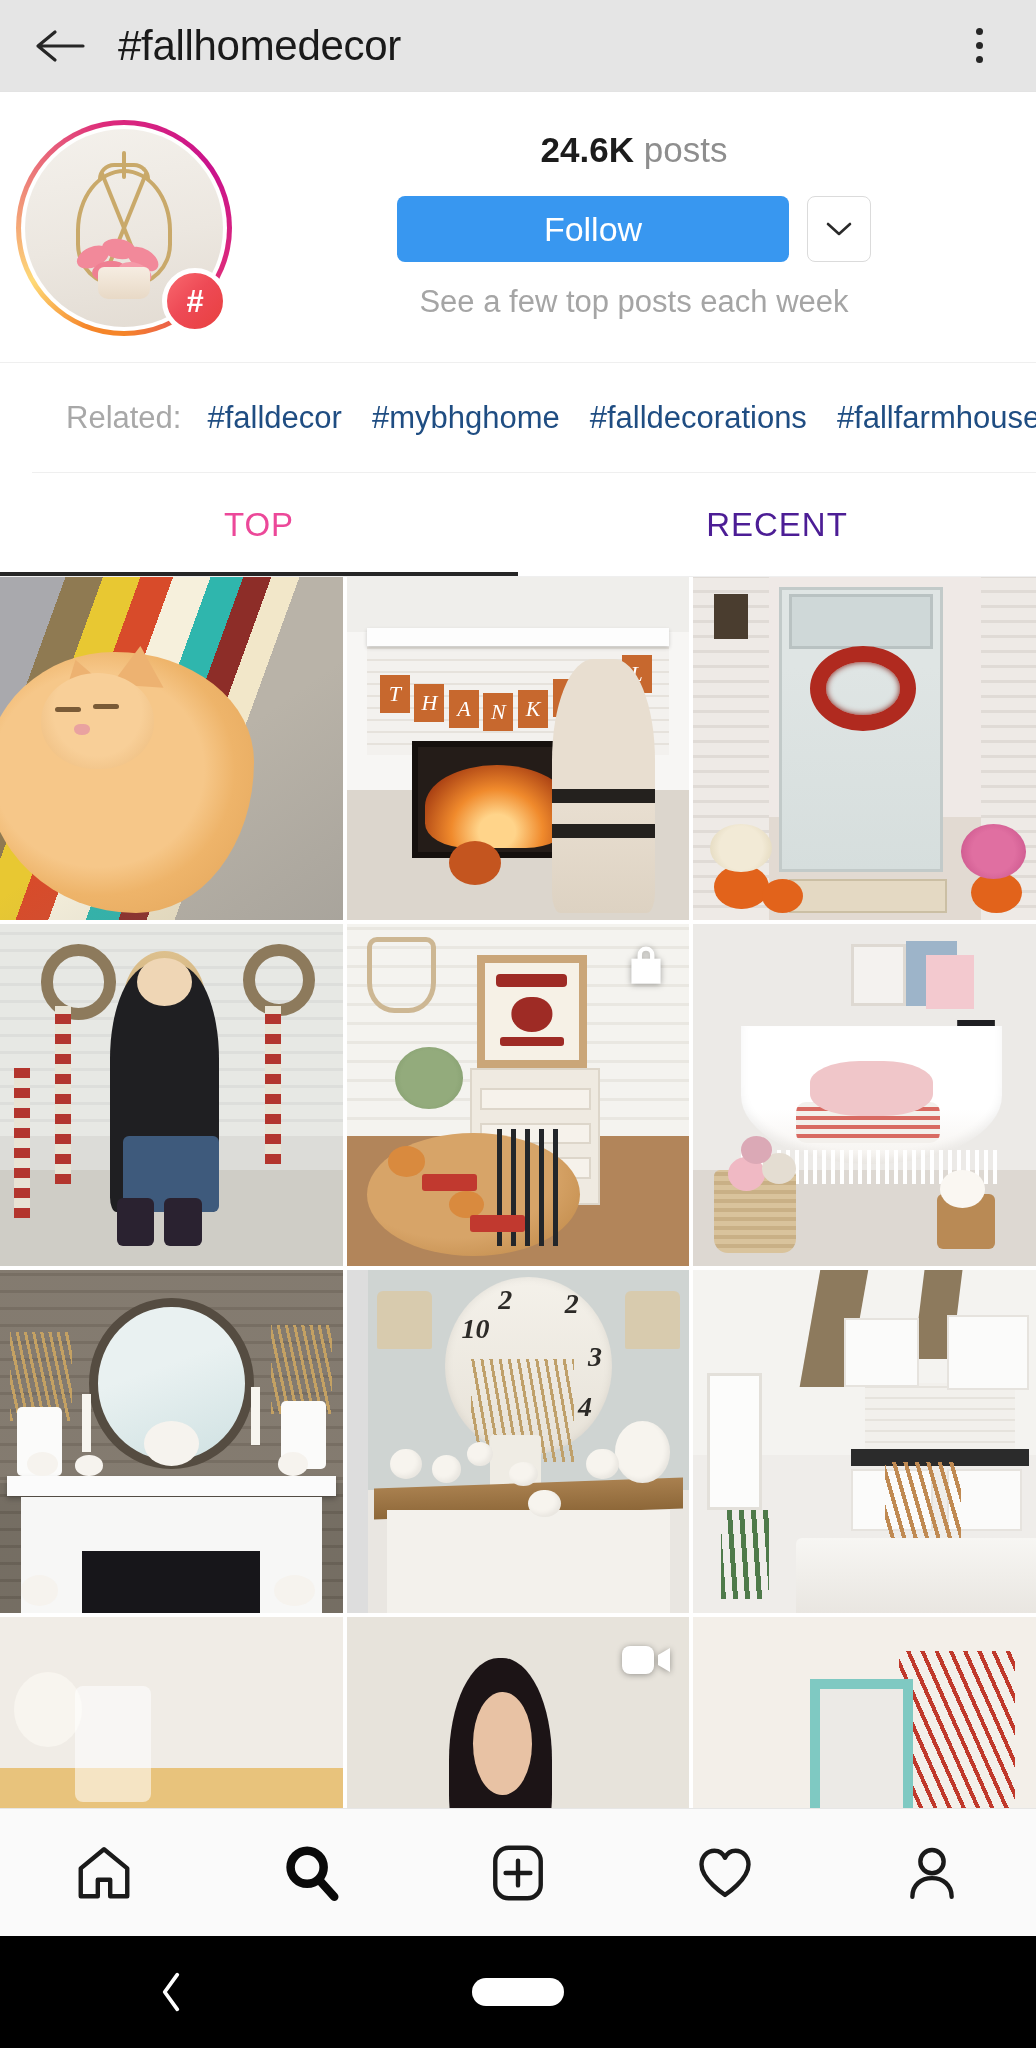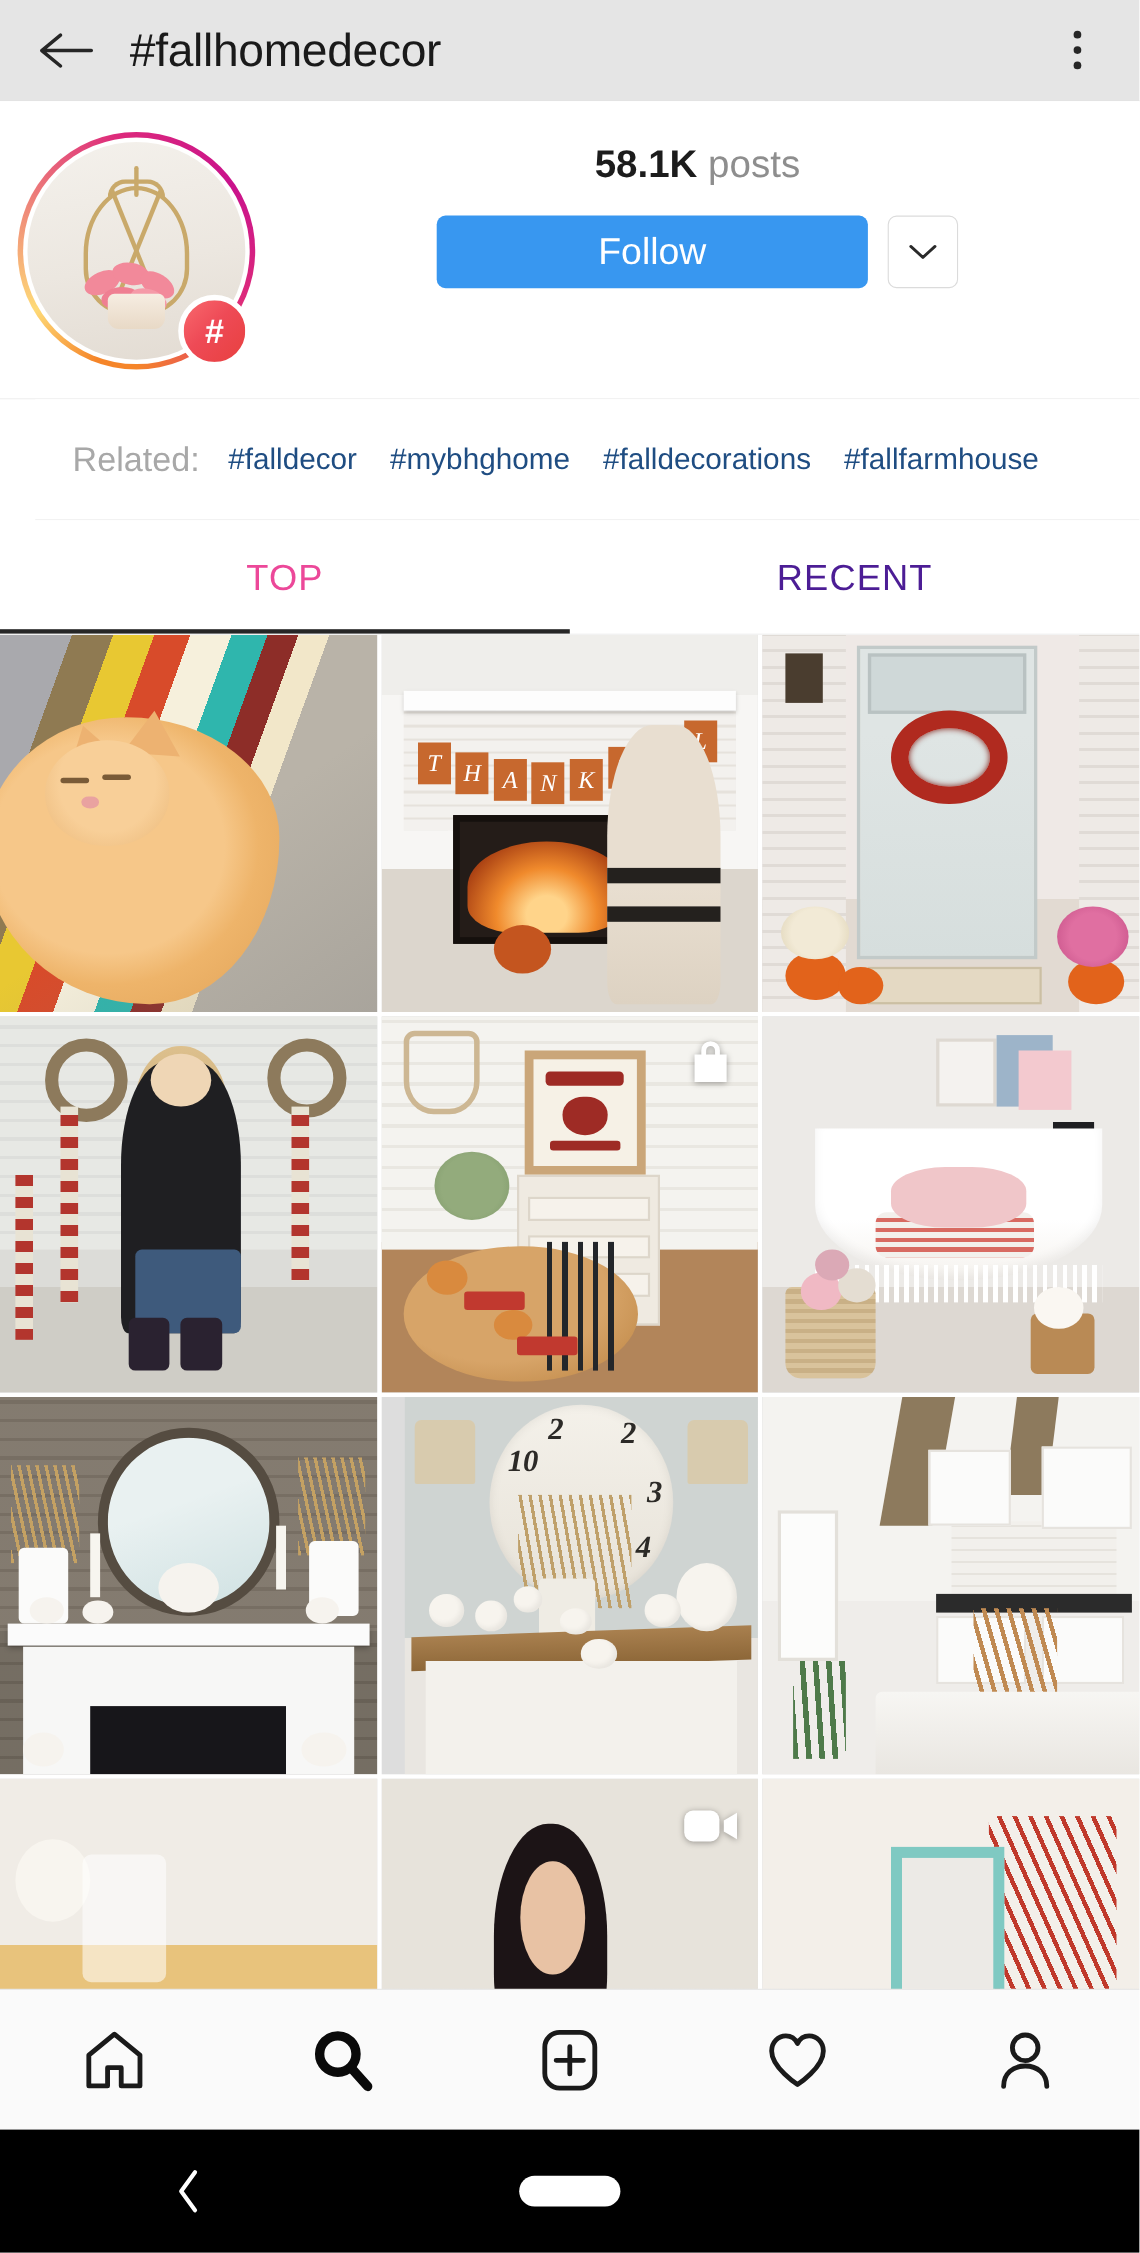--- a/index.html
+++ b/index.html
@@ -116,21 +116,21 @@
   .related-row {
     height: 110px; flex:0 0 110px;
     display:flex; align-items:center;
     padding: 0 34px;
     border-bottom: 1px solid #efefef;
     overflow:hidden; white-space:nowrap;
     background:#fff;
     margin-left:32px;
   }
   .related-label { font-size: 31px; color:#a8a8a8; margin-right: 26px; flex:0 0 auto; }
-  .related-tag { font-size: 27px; color:#1f4d82; margin-right: 30px; flex:0 0 auto; }
+  .related-tag { font-size: 31px; color:#1f4d82; margin-right: 30px; flex:0 0 auto; }
 
   
   .tabs {
     height: 104px; flex:0 0 104px;
     display:flex; background:#fff;
     border-bottom: 1px solid #efefef;
     position: relative;
   }
   .tab {
     flex:1 1 50%;
@@ -393,33 +393,34 @@
           <div class="petal" style="left:20px; top:24px; transform:rotate(-8deg); background:#ef7f92;"></div>
           <div class="petal" style="left:46px; top:26px; transform:rotate(18deg); background:#f59aa8;"></div>
           <div class="pv"></div>
         </div>
       </div>
       <div class="badge-hash">#</div>
     </div>
 
     <div class="hash-meta">
       <div class="posts-line">
-        <span class="posts-count">58.1K</span>
+        <span class="posts-count">24.6K</span>
         <span>posts</span>
       </div>
 
       <div class="follow-row">
         <button class="btn-follow">Follow</button>
         <button class="btn-more">
           <svg width="30" height="20" viewBox="0 0 30 20">
             <path d="M4 5 L15 15 L26 5" fill="none" stroke="#2a2a2a" stroke-width="2.6" stroke-linecap="round" stroke-linejoin="round"></path>
           </svg>
         </button>
       </div>
 
+      <div class="see-top">See a few top posts each week</div>
     </div>
   </div>
 
   <div class="related-row">
     <span class="related-label">Related:</span>
     <span class="related-tag">#falldecor</span>
     <span class="related-tag">#mybhghome</span>
     <span class="related-tag">#falldecorations</span>
     <span class="related-tag">#fallfarmhouse</span>
   </div>

